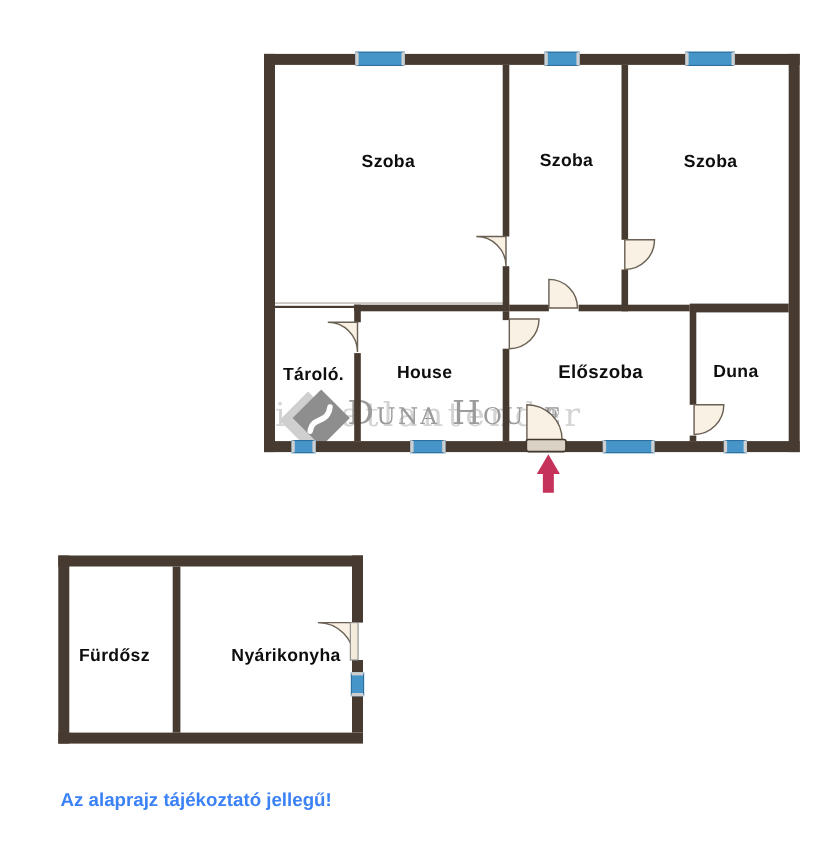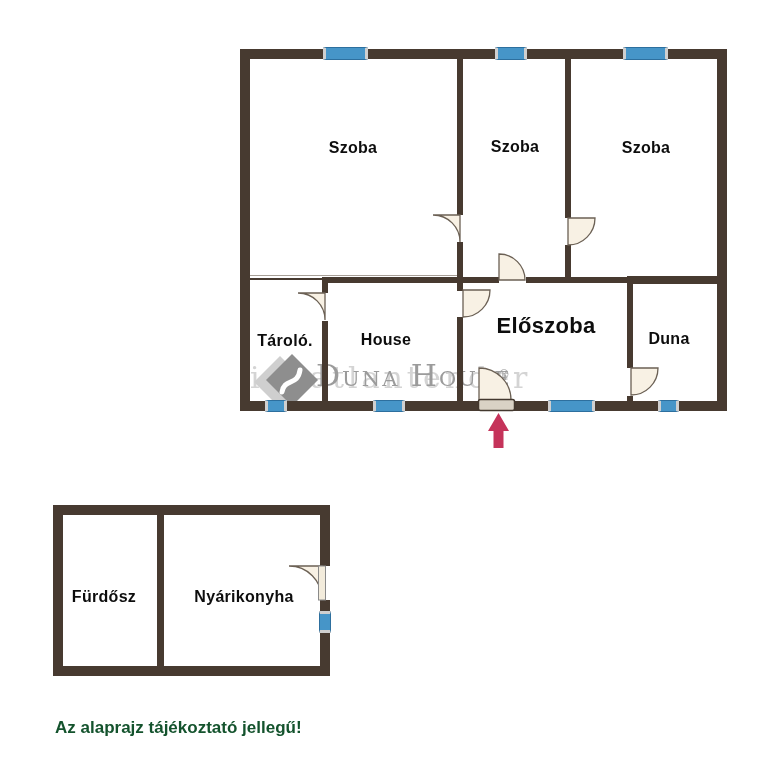--- a/index.html
+++ b/index.html
@@ -32,21 +32,21 @@
     color:#0d0d0d;
     letter-spacing:0.3px;
     white-space:nowrap;
     z-index:6;
   }
   #disclaimer{
     position:absolute;
     left:55px;top:718px;
     font-weight:bold;
     font-size:17px;
-    color:#14532d;
+    color:#3b82f6;
     white-space:nowrap;
     z-index:6;
   }
   
   #symbols{
     position:absolute;left:0;top:0;width:758px;height:768px;
     z-index:5;pointer-events:none;
   }
   
   #watermark{
@@ -141,20 +141,20 @@
     <rect x="478.5" y="399.5" width="36" height="11" rx="2" fill="#d9d2c5" stroke="#43382e" stroke-width="1.5"></rect>
     <rect x="318.5" y="566" width="7" height="34" fill="#f3ecdc" stroke="#8a8a8a" stroke-width="1"></rect>
     <polygon points="498.5,413 509,431 503.5,431 503.5,448 493.5,448 493.5,431 488,431" fill="#c5335a"></polygon>
   </svg>
 
   <div class="room-label" style="left:353px;top:148px">Szoba</div>
   <div class="room-label" style="left:515px;top:147px">Szoba</div>
   <div class="room-label" style="left:646px;top:148px">Szoba</div>
   <div class="room-label" style="left:285px;top:341px">Tároló.</div>
   <div class="room-label" style="left:386px;top:340px">House</div>
-  <div class="room-label" style="left:546px;top:326px;font-size:22px">Előszoba</div>
+  <div class="room-label" style="left:546px;top:339px;font-size:17px">Előszoba</div>
   <div class="room-label" style="left:669px;top:339px">Duna</div>
   <div class="room-label" style="left:104px;top:597px">Fürdősz</div>
-  <div class="room-label" style="left:244px;top:597px">Nyárikonyha</div>
+  <div class="room-label" style="left:260px;top:597px">Nyárikonyha</div>
 
   <div id="disclaimer">Az alaprajz tájékoztató jellegű!</div>
 
 </div>
 
 </body></html>

